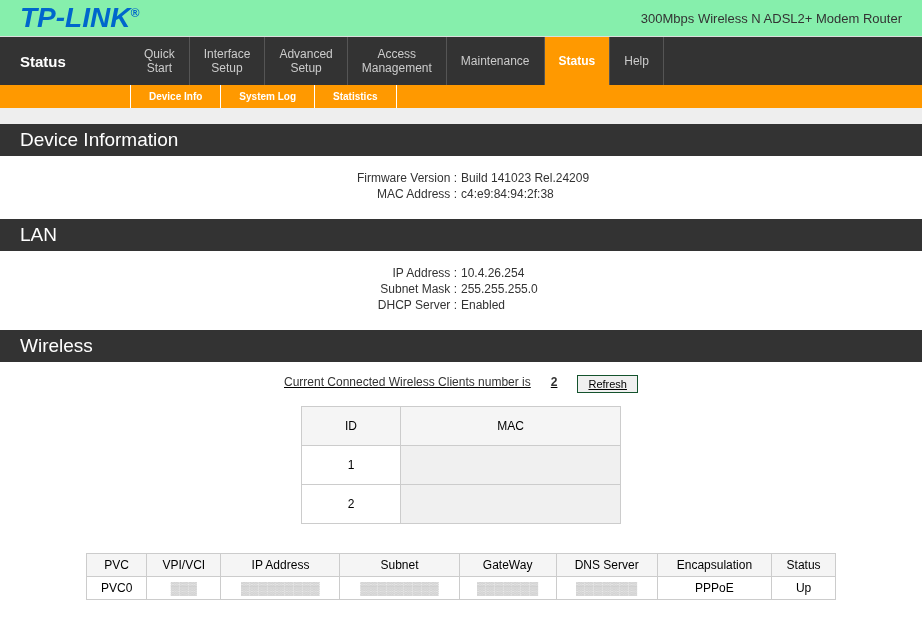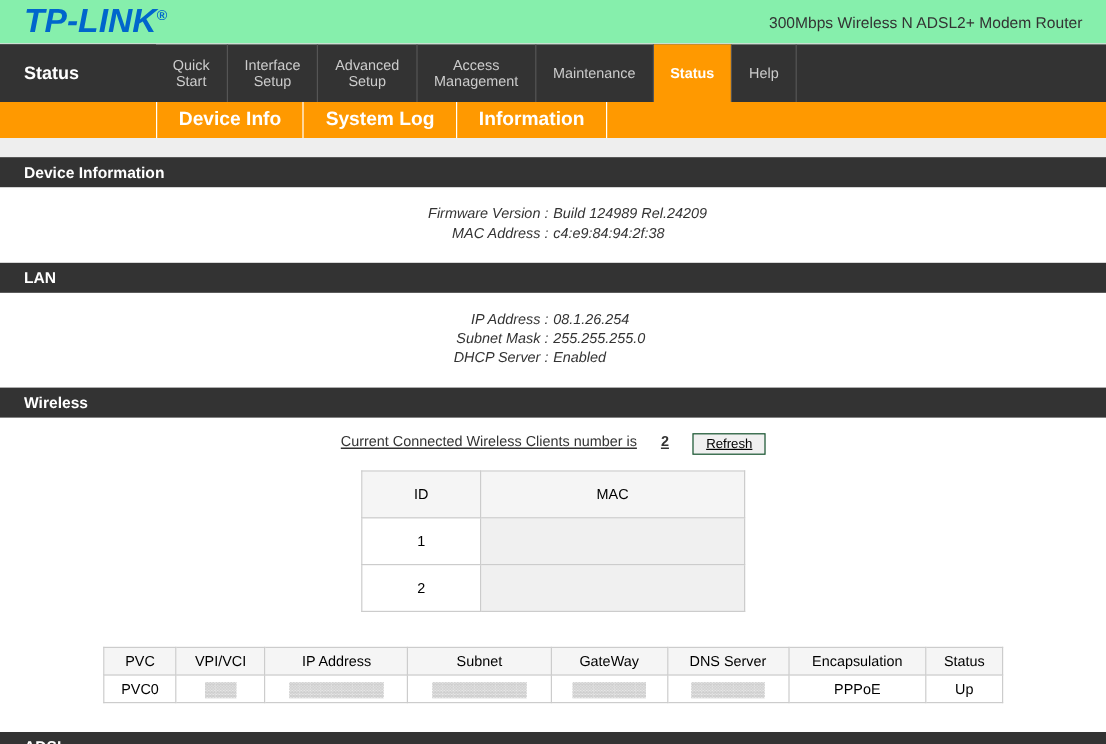--- a/index.html
+++ b/index.html
@@ -14,30 +14,30 @@
 
     
     #nav-bar { background: #333; display: flex; align-items: stretch; }
     #status-label { background: #333; color: #fff; font-size: 15px; font-weight: bold; padding: 0 20px; display: flex; align-items: center; min-width: 130px; }
     .nav-item { color: #ccc; font-size: 12px; padding: 10px 14px; cursor: pointer; text-align: center; display: flex; align-items: center; border-right: 1px solid #555; }
     .nav-item.active { background: #f90; color: #fff; font-weight: bold; }
     .nav-item span { display: block; }
 
     
     #sub-nav { background: #f90; display: flex; padding: 0 130px; }
-    .sub-nav-item { color: #fff; font-size: 16px; font-weight: bold; padding: 6px 18px; cursor: pointer; border-right: 1px solid #fff; }
+    .sub-nav-item { color: #fff; font-size: 10px; font-weight: bold; padding: 6px 18px; cursor: pointer; border-right: 1px solid #fff; }
     .sub-nav-item:first-child { border-left: 1px solid #fff; }
 
     
     #content { padding: 0 0 20px 0; }
 
-    .section-header { background: #333; color: #fff; font-size: 13px; font-weight: bold; padding: 5px 20px; margin: 8px 0 5px 0; }
+    .section-header { background: #333; color: #fff; font-size: 19px; font-weight: normal; padding: 5px 20px; margin: 8px 0 5px 0; }
 
     .info-table { width: 100%; padding: 8px 20px; }
-    .info-row { display: flex; justify-content: center; margin: 2px 0; font-style: italic; }
+    .info-row { display: flex; justify-content: center; margin: 2px 0; }
     .info-label { text-align: right; min-width: 200px; color: #333; padding-right: 4px; }
     .info-value { min-width: 200px; color: #333; }
 
     
     .wireless-clients { display: flex; justify-content: center; padding: 8px 20px; gap: 20px; text-decoration: underline; }
     .wireless-clients span { color: #333; }
     .refresh-btn { border: 1px solid #14532d; background: #f0f0f0; padding: 2px 10px; cursor: pointer; font-size: 11px; }
 
     .mac-table { margin: 5px auto; border-collapse: collapse; width: 320px; }
     .mac-table th, .mac-table td { border: 1px solid #ccc; padding: 12px 10px; text-align: center; font-size: 12px; }
@@ -81,46 +81,46 @@
     <span>Status</span>
   </div>
   <div class="nav-item">
     <span>Help</span>
   </div>
 </div>
 
 <div id="sub-nav">
   <div class="sub-nav-item">Device Info</div>
   <div class="sub-nav-item">System Log</div>
-  <div class="sub-nav-item">Information</div>
+  <div class="sub-nav-item">Statistics</div>
 </div>
 
 <div id="content">
 
   <div style="background:#eee; padding: 8px 0 0 0;">
     <div class="section-header">Device Information</div>
   </div>
   <div class="info-table">
     <div class="info-row">
       <span class="info-label"><span>Firmware Version</span> :</span>
-      <span class="info-value">Build 124989 Rel.24209</span>
+      <span class="info-value">Build 141023 Rel.24209</span>
     </div>
     <div class="info-row">
       <span class="info-label"><span>MAC Address</span> :</span>
       <span class="info-value">c4:e9:84:94:2f:38</span>
     </div>
   </div>
 
   <div style="background:#eee; padding: 0;">
     <div class="section-header">LAN</div>
   </div>
   <div class="info-table">
     <div class="info-row">
       <span class="info-label"><span>IP Address</span> :</span>
-      <span class="info-value">08.1.26.254</span>
+      <span class="info-value">10.4.26.254</span>
     </div>
     <div class="info-row">
       <span class="info-label"><span>Subnet Mask</span> :</span>
       <span class="info-value">255.255.255.0</span>
     </div>
     <div class="info-row">
       <span class="info-label"><span>DHCP Server</span> :</span>
       <span class="info-value">Enabled</span>
     </div>
   </div>

